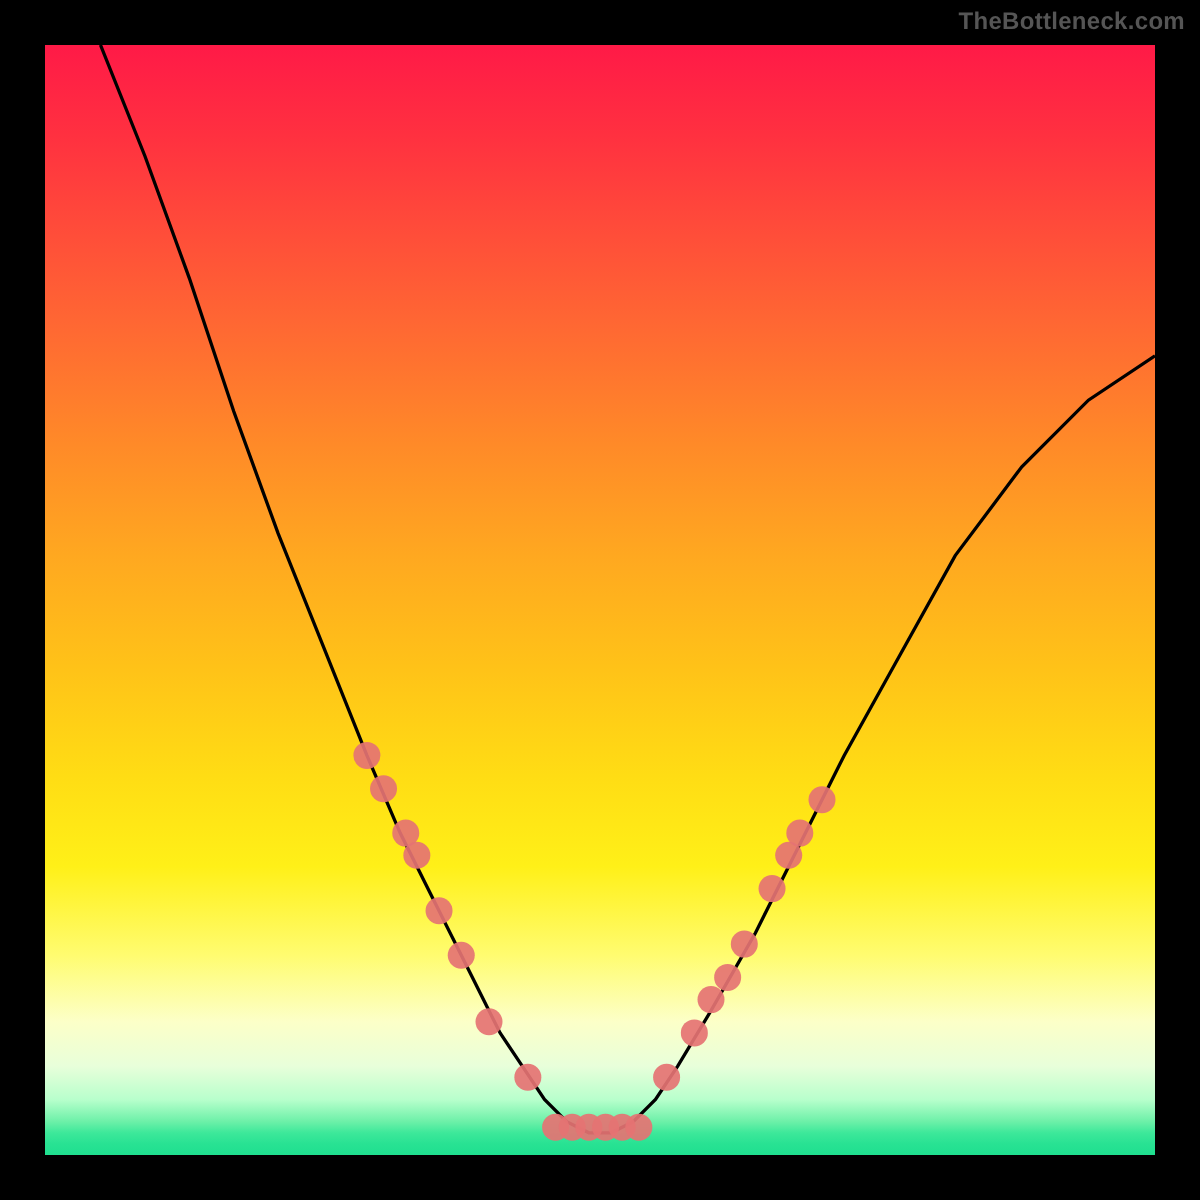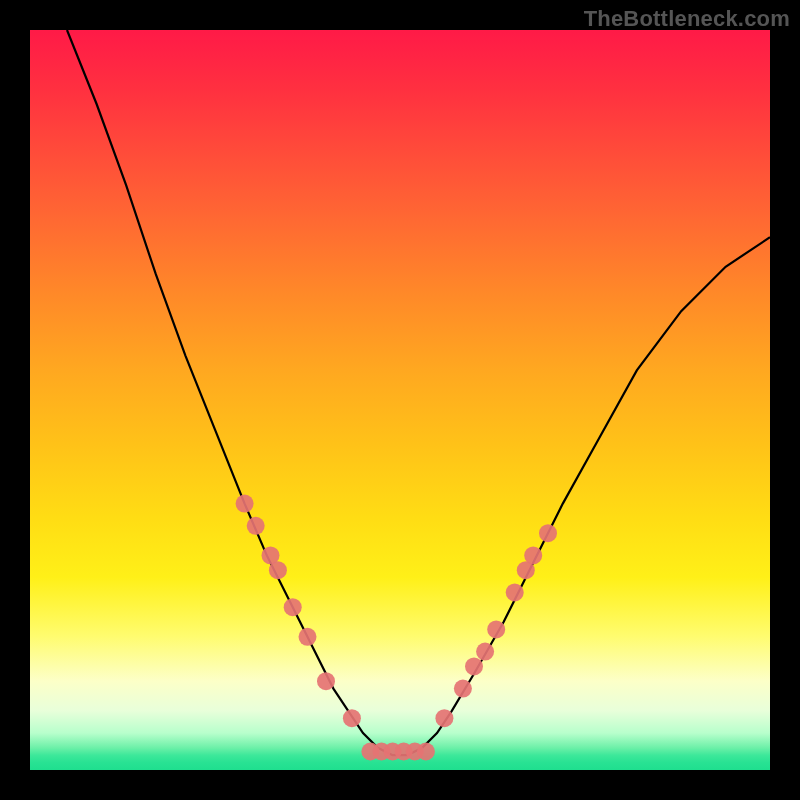--- a/index.html
+++ b/index.html
@@ -34,21 +34,21 @@
       #3de89a 98%,
       #28e293 99%,
       #1fdf8f 100%
     );
   }
   .watermark {
     position: absolute;
     top: 6px;
     right: 10px;
     font-family: Arial, Helvetica, sans-serif;
-    font-size: 22px;
+    font-size: 16px;
     font-weight: bold;
     color: #555;
     letter-spacing: 0.2px;
   }
   svg.curve {
     position: absolute;
     left: 0;
     top: 0;
     width: 740px;
     height: 740px;

